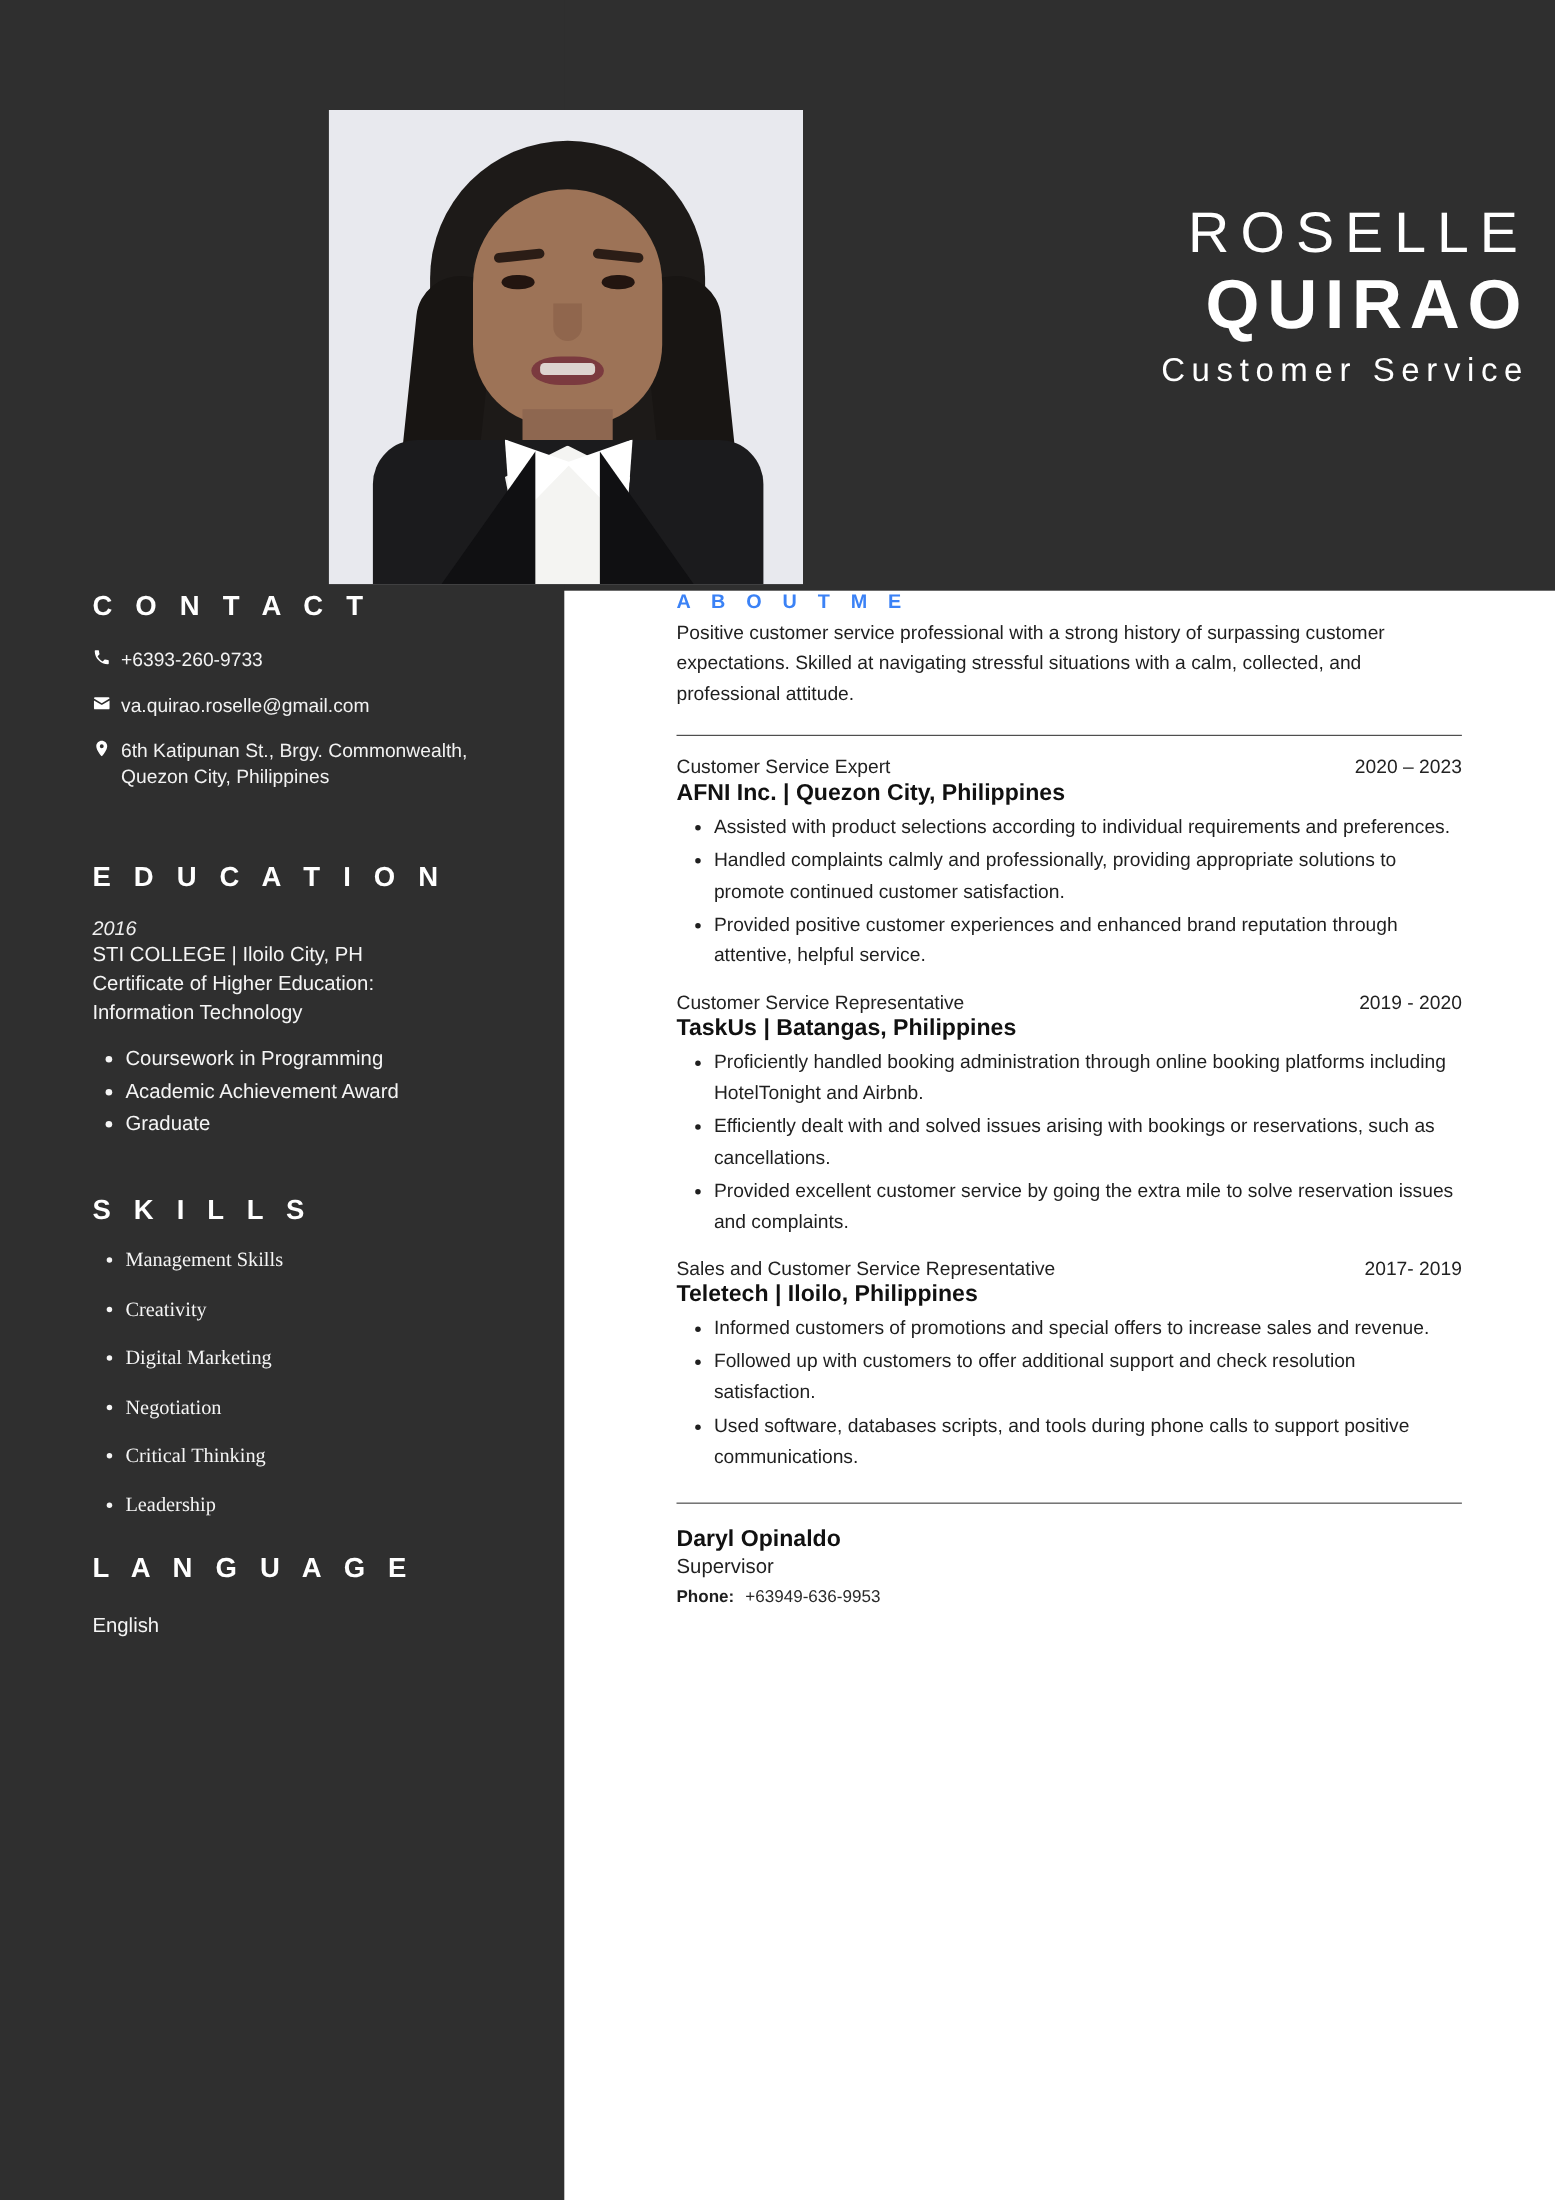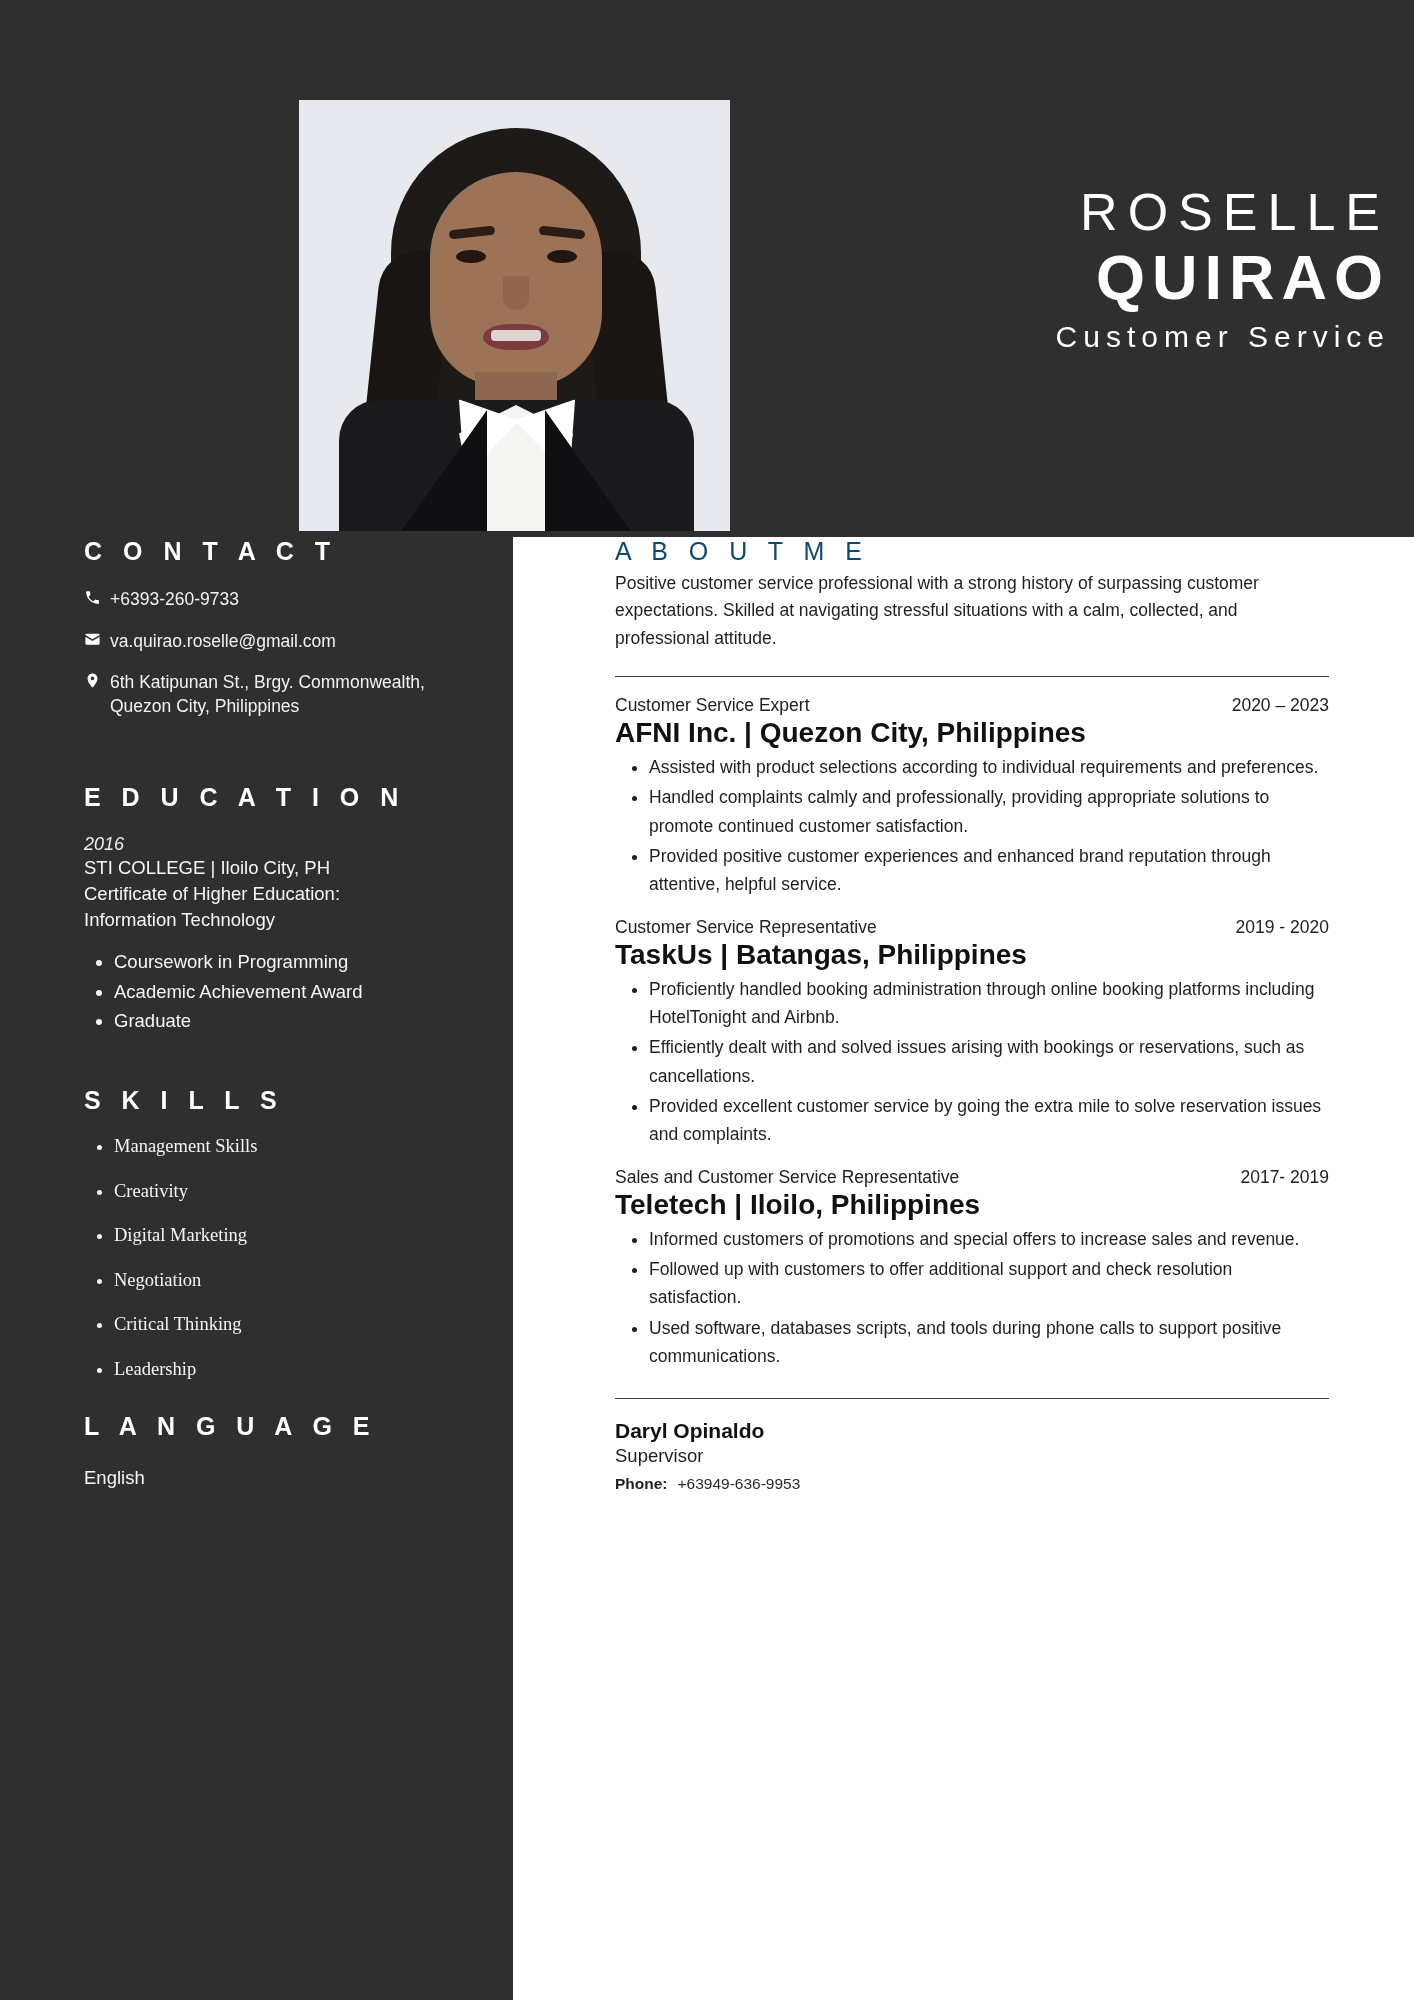--- a/index.html
+++ b/index.html
@@ -310,24 +310,24 @@
   .right-col {
     position: absolute;
     left: 513px;
     top: 537px;
     width: 901px;
     padding: 0 85px 0 102px;
     box-sizing: border-box;
     color: #1c1c1c;
   }
   .r-sec-title {
-    font-size: 25px;
-    font-weight: 400;
+    font-size: 18px;
+    font-weight: 700;
     letter-spacing: 7px;
-    color: #0c4a6e;
+    color: #3b82f6;
     margin: 0;
   }
   .about-body {
     font-size: 17.5px;
     line-height: 1.56;
     color: #1f1f1f;
     margin-top: 4px;
   }
   .divider {
     height: 1px;
@@ -345,21 +345,21 @@
   .job-role {
     font-size: 17.5px;
     color: #222222;
   }
   .job-date {
     font-size: 17.5px;
     color: #222222;
     white-space: nowrap;
   }
   .job-company {
-    font-size: 28px;
+    font-size: 21px;
     font-weight: 700;
     color: #111111;
     margin-top: 1px;
   }
   ul.job-points {
     margin: 4px 0 0 0;
     padding-left: 34px;
   }
   ul.job-points li {
     font-size: 17.5px;

